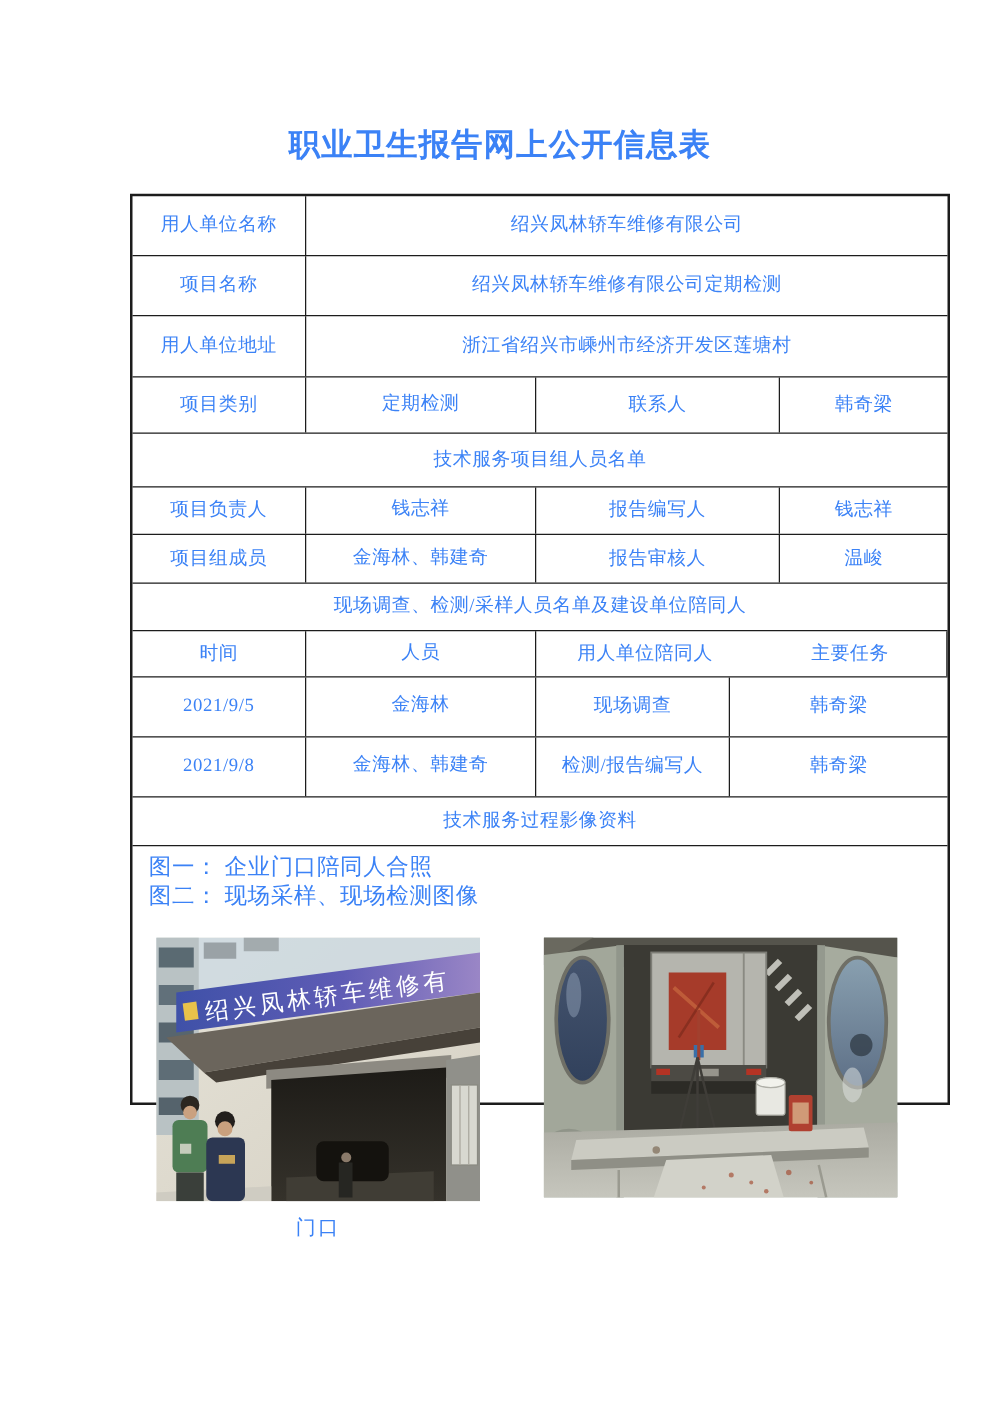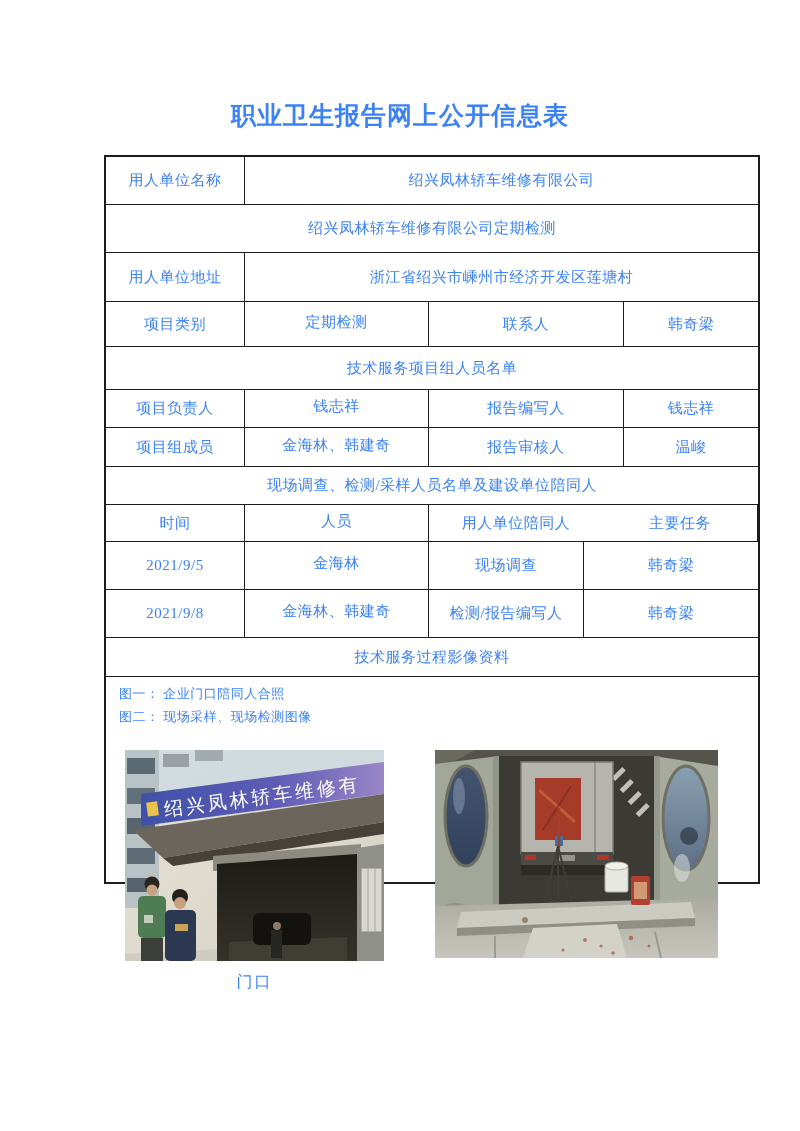--- a/index.html
+++ b/index.html
@@ -21,21 +21,21 @@
     display:flex;align-items:center;justify-content:center;text-align:center;
     box-sizing:border-box;font-size:15px;letter-spacing:0.5px;line-height:1.25;
   }
   .br{border-right:1.5px solid #1c1c1c;}
   
   .c1{width:139px;} .c2{width:184px;font-family:Liberation Mono, monospace;} .c3{width:195px;} .c4{flex:1;}
   
   .s3{width:155px;} .s4{flex:1;}
   .wide{flex:1;}
   .row-figures{position:relative;display:block;height:321px;}
-  .fig-captions{padding:5px 4px 0 13px;font-size:13px;line-height:23px;letter-spacing:0.5px;}
+  .fig-captions{padding:5px 4px 0 13px;font-size:18px;line-height:23px;letter-spacing:0.5px;}
   .figure{position:absolute;top:73px;}
   .figure-1{left:19px;width:259px;}
   .figure-2{left:329px;width:283px;}
   .figure svg{display:block;}
   .fig-caption{margin-top:11px;text-align:center;font-size:16px;letter-spacing:2px;}
 </style>
 </head>
 <body>
 
 <div class="page">
@@ -43,20 +43,21 @@
   <div class="doc-title">职业卫生报告网上公开信息表</div>
 
   <div class="doc-table">
 
     <div class="trow" style="height:48px;">
       <div class="cell c1 br">用人单位名称</div>
       <div class="cell wide">绍兴凤林轿车维修有限公司</div>
     </div>
 
     <div class="trow" style="height:48px;">
+      <div class="cell c1 br">项目名称</div>
       <div class="cell wide">绍兴凤林轿车维修有限公司定期检测</div>
     </div>
 
     <div class="trow" style="height:49px;">
       <div class="cell c1 br">用人单位地址</div>
       <div class="cell wide">浙江省绍兴市嵊州市经济开发区莲塘村</div>
     </div>
 
     <div class="trow" style="height:45px;">
       <div class="cell c1 br">项目类别</div>

